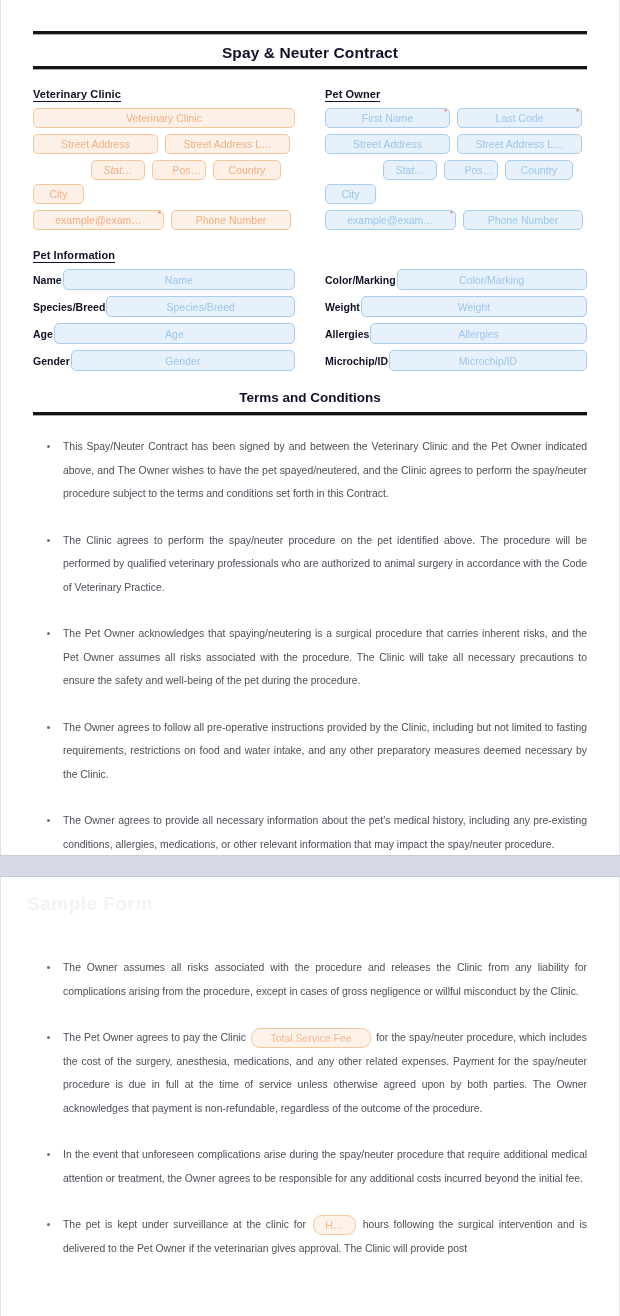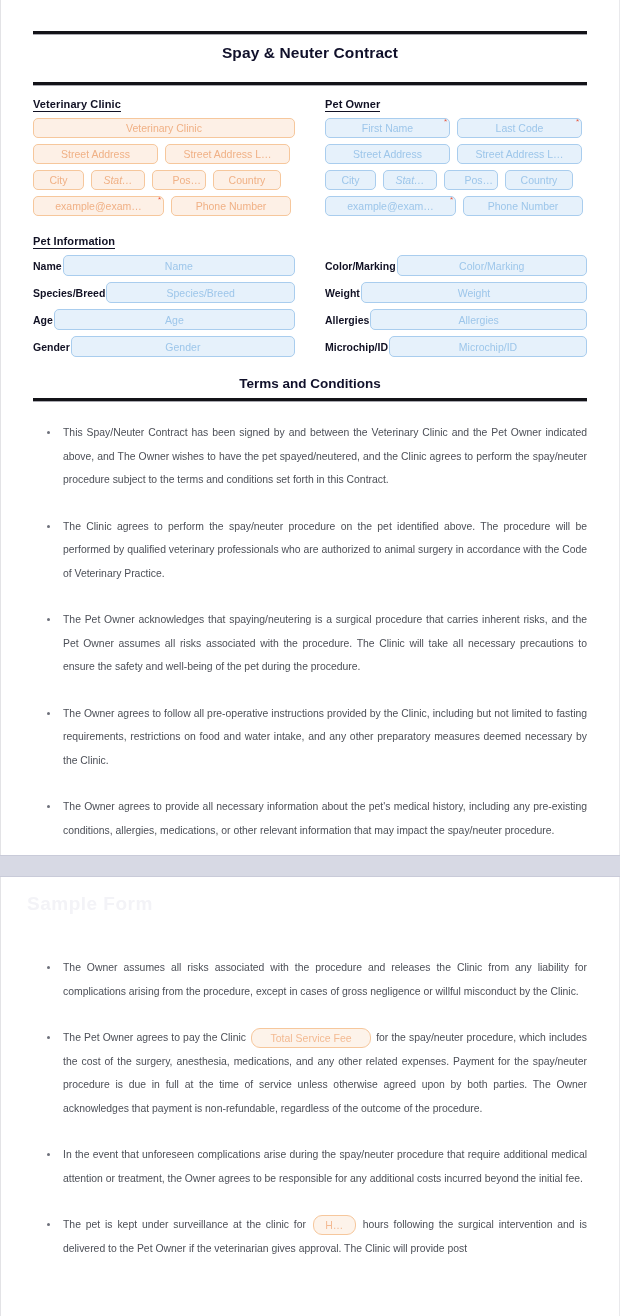--- a/index.html
+++ b/index.html
@@ -51,28 +51,28 @@
     border-top: 3px solid #131318;
     border-bottom: 1px solid #a9a9b0;
     margin: 0;
   }
   .doc-title {
     text-align: center;
     font-size: 15.5px;
     font-weight: 700;
     color: #10102a;
     letter-spacing: 0.1px;
-    padding: 9px 0 20px;
+    padding: 9px 0 4px;
   }
 
   
   .parties {
     display: flex;
     gap: 30px;
-    padding-top: 8px;
+    padding-top: 14px;
   }
   .party-col { width: 263px; }
 
   .section-head {
     font-size: 11px;
     font-weight: 700;
     color: #111124;
     border-bottom: 1.5px solid #111124;
     display: inline-block;
     padding-bottom: 1px;
@@ -113,21 +113,21 @@
   .pill .req {
     position: absolute;
     top: -1px; right: 2px;
     color: #e8533c;
     font-size: 8px;
     line-height: 8px;
   }
 
   .w-full { flex: 1 1 auto; }
   .w-half { width: 125px; }
-  .w-city { width: 51px; }
+  .w-city { width: 51px; margin-top: 24px; }
   .w-state { width: 54px; font-style: italic; }
   .w-post  { width: 54px; text-align: right; }
   .w-country { width: 68px; }
   .w-email { width: 131px; }
   .w-phone { width: 120px; }
 
   
   .pet-section { padding-top: 9px; }
   .pet-grid { display: flex; gap: 30px; }
   .pet-col { width: 263px; }

